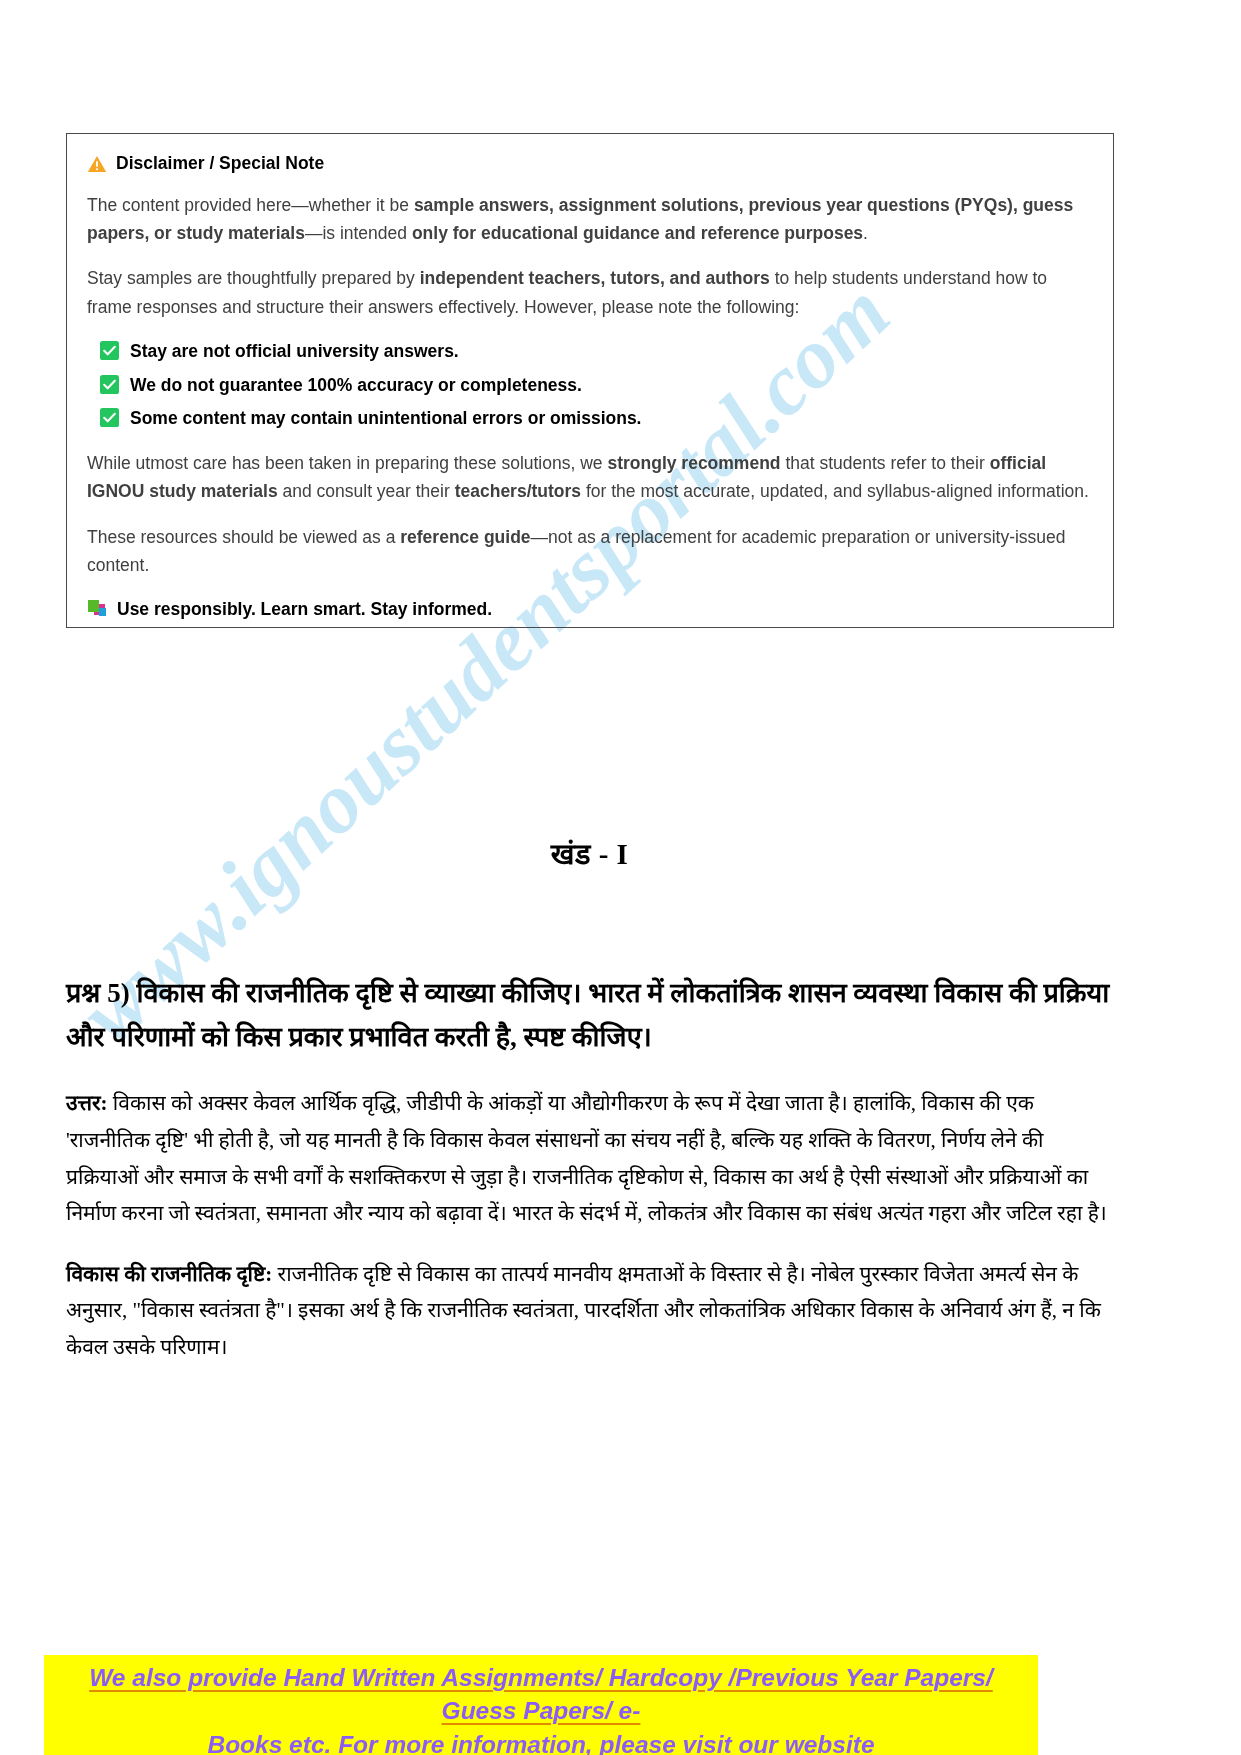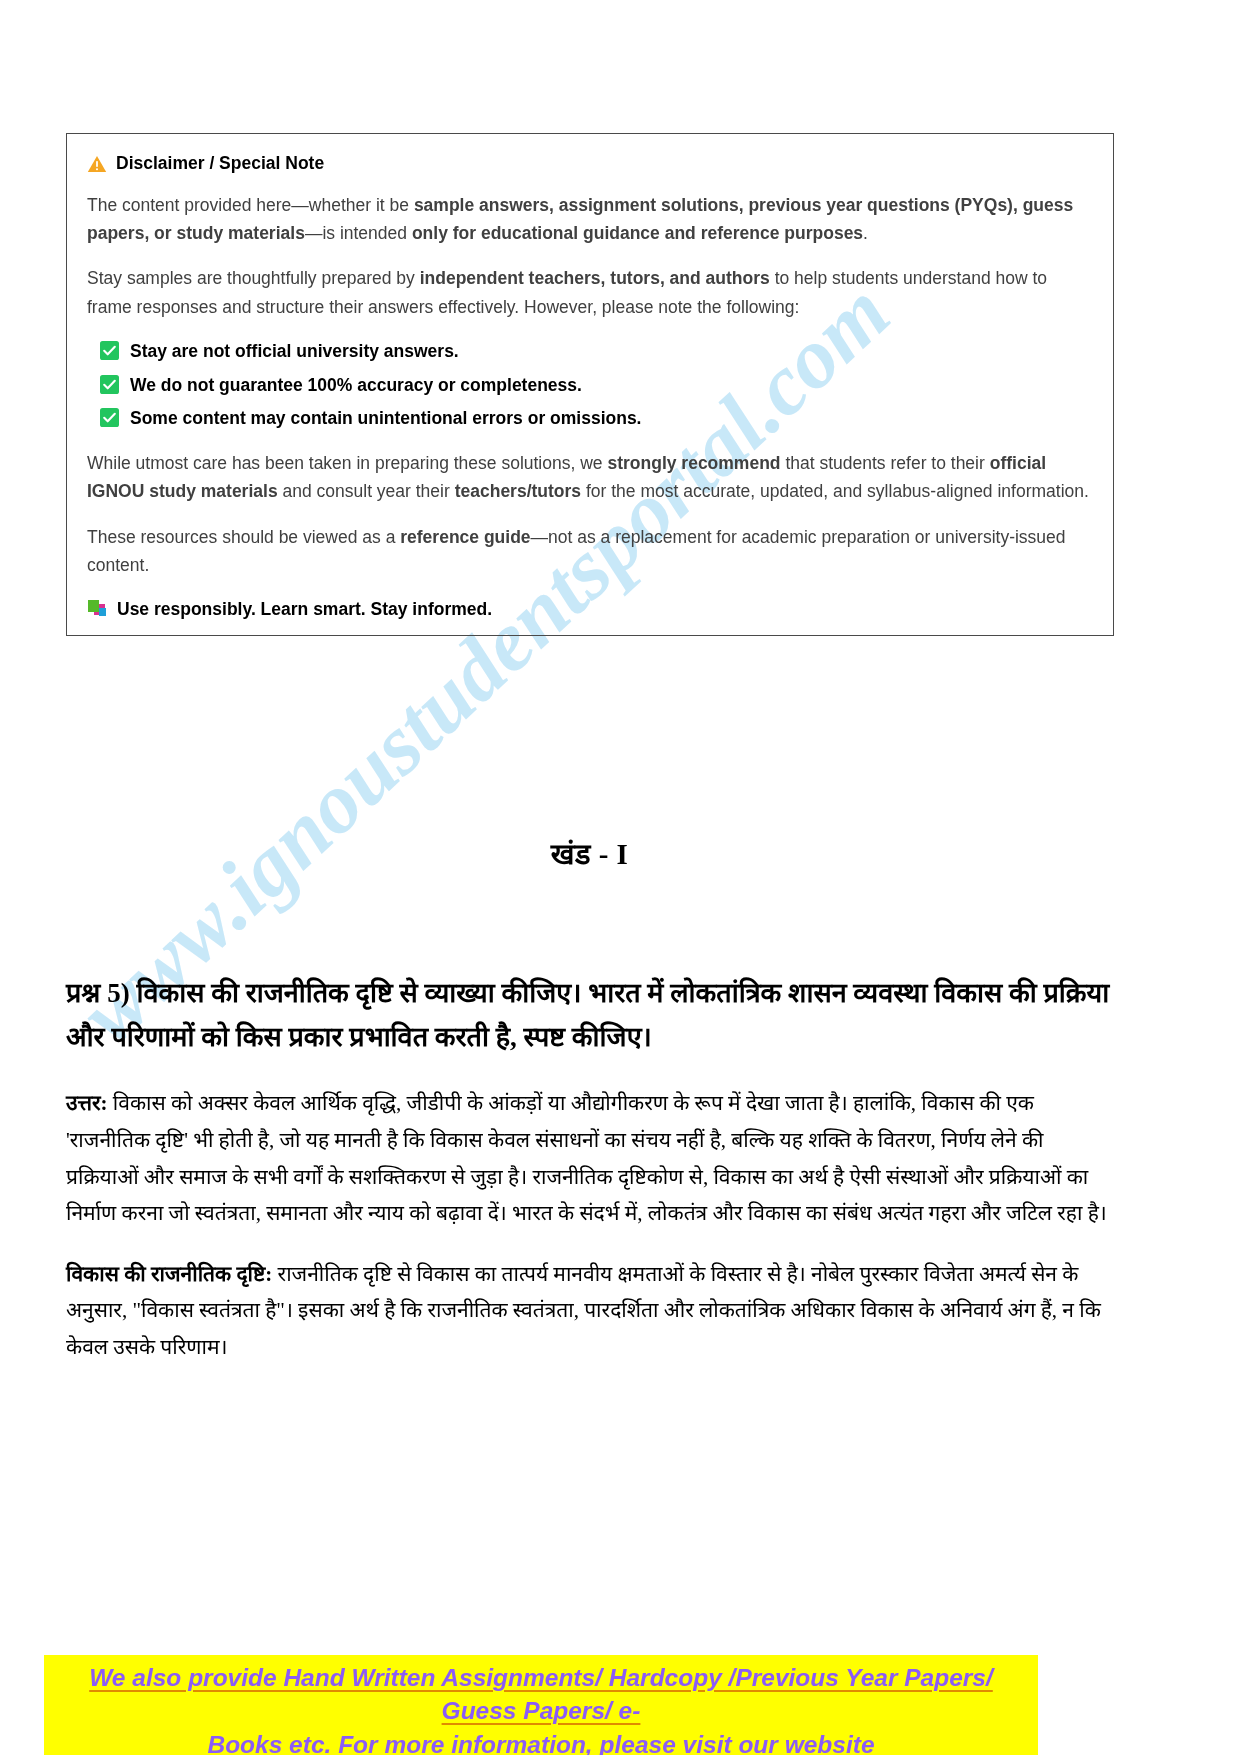--- a/index.html
+++ b/index.html
@@ -53,21 +53,21 @@
 
   
   .disclaimer-box {
     position: absolute;
     left: 66px;
     top: 133px;
     width: 1048px;
     box-sizing: border-box;
     border: 1.5px solid #4a4a4a;
     background: transparent;
-    padding: 18px 20px 12px 20px;
+    padding: 18px 20px 4px 20px;
   }
   .disc-title {
     font-size: 17.5px;
     font-weight: 700;
     line-height: 1.3;
     margin: 0 0 16px 0;
     display: flex;
     align-items: center;
     gap: 9px;
   }

